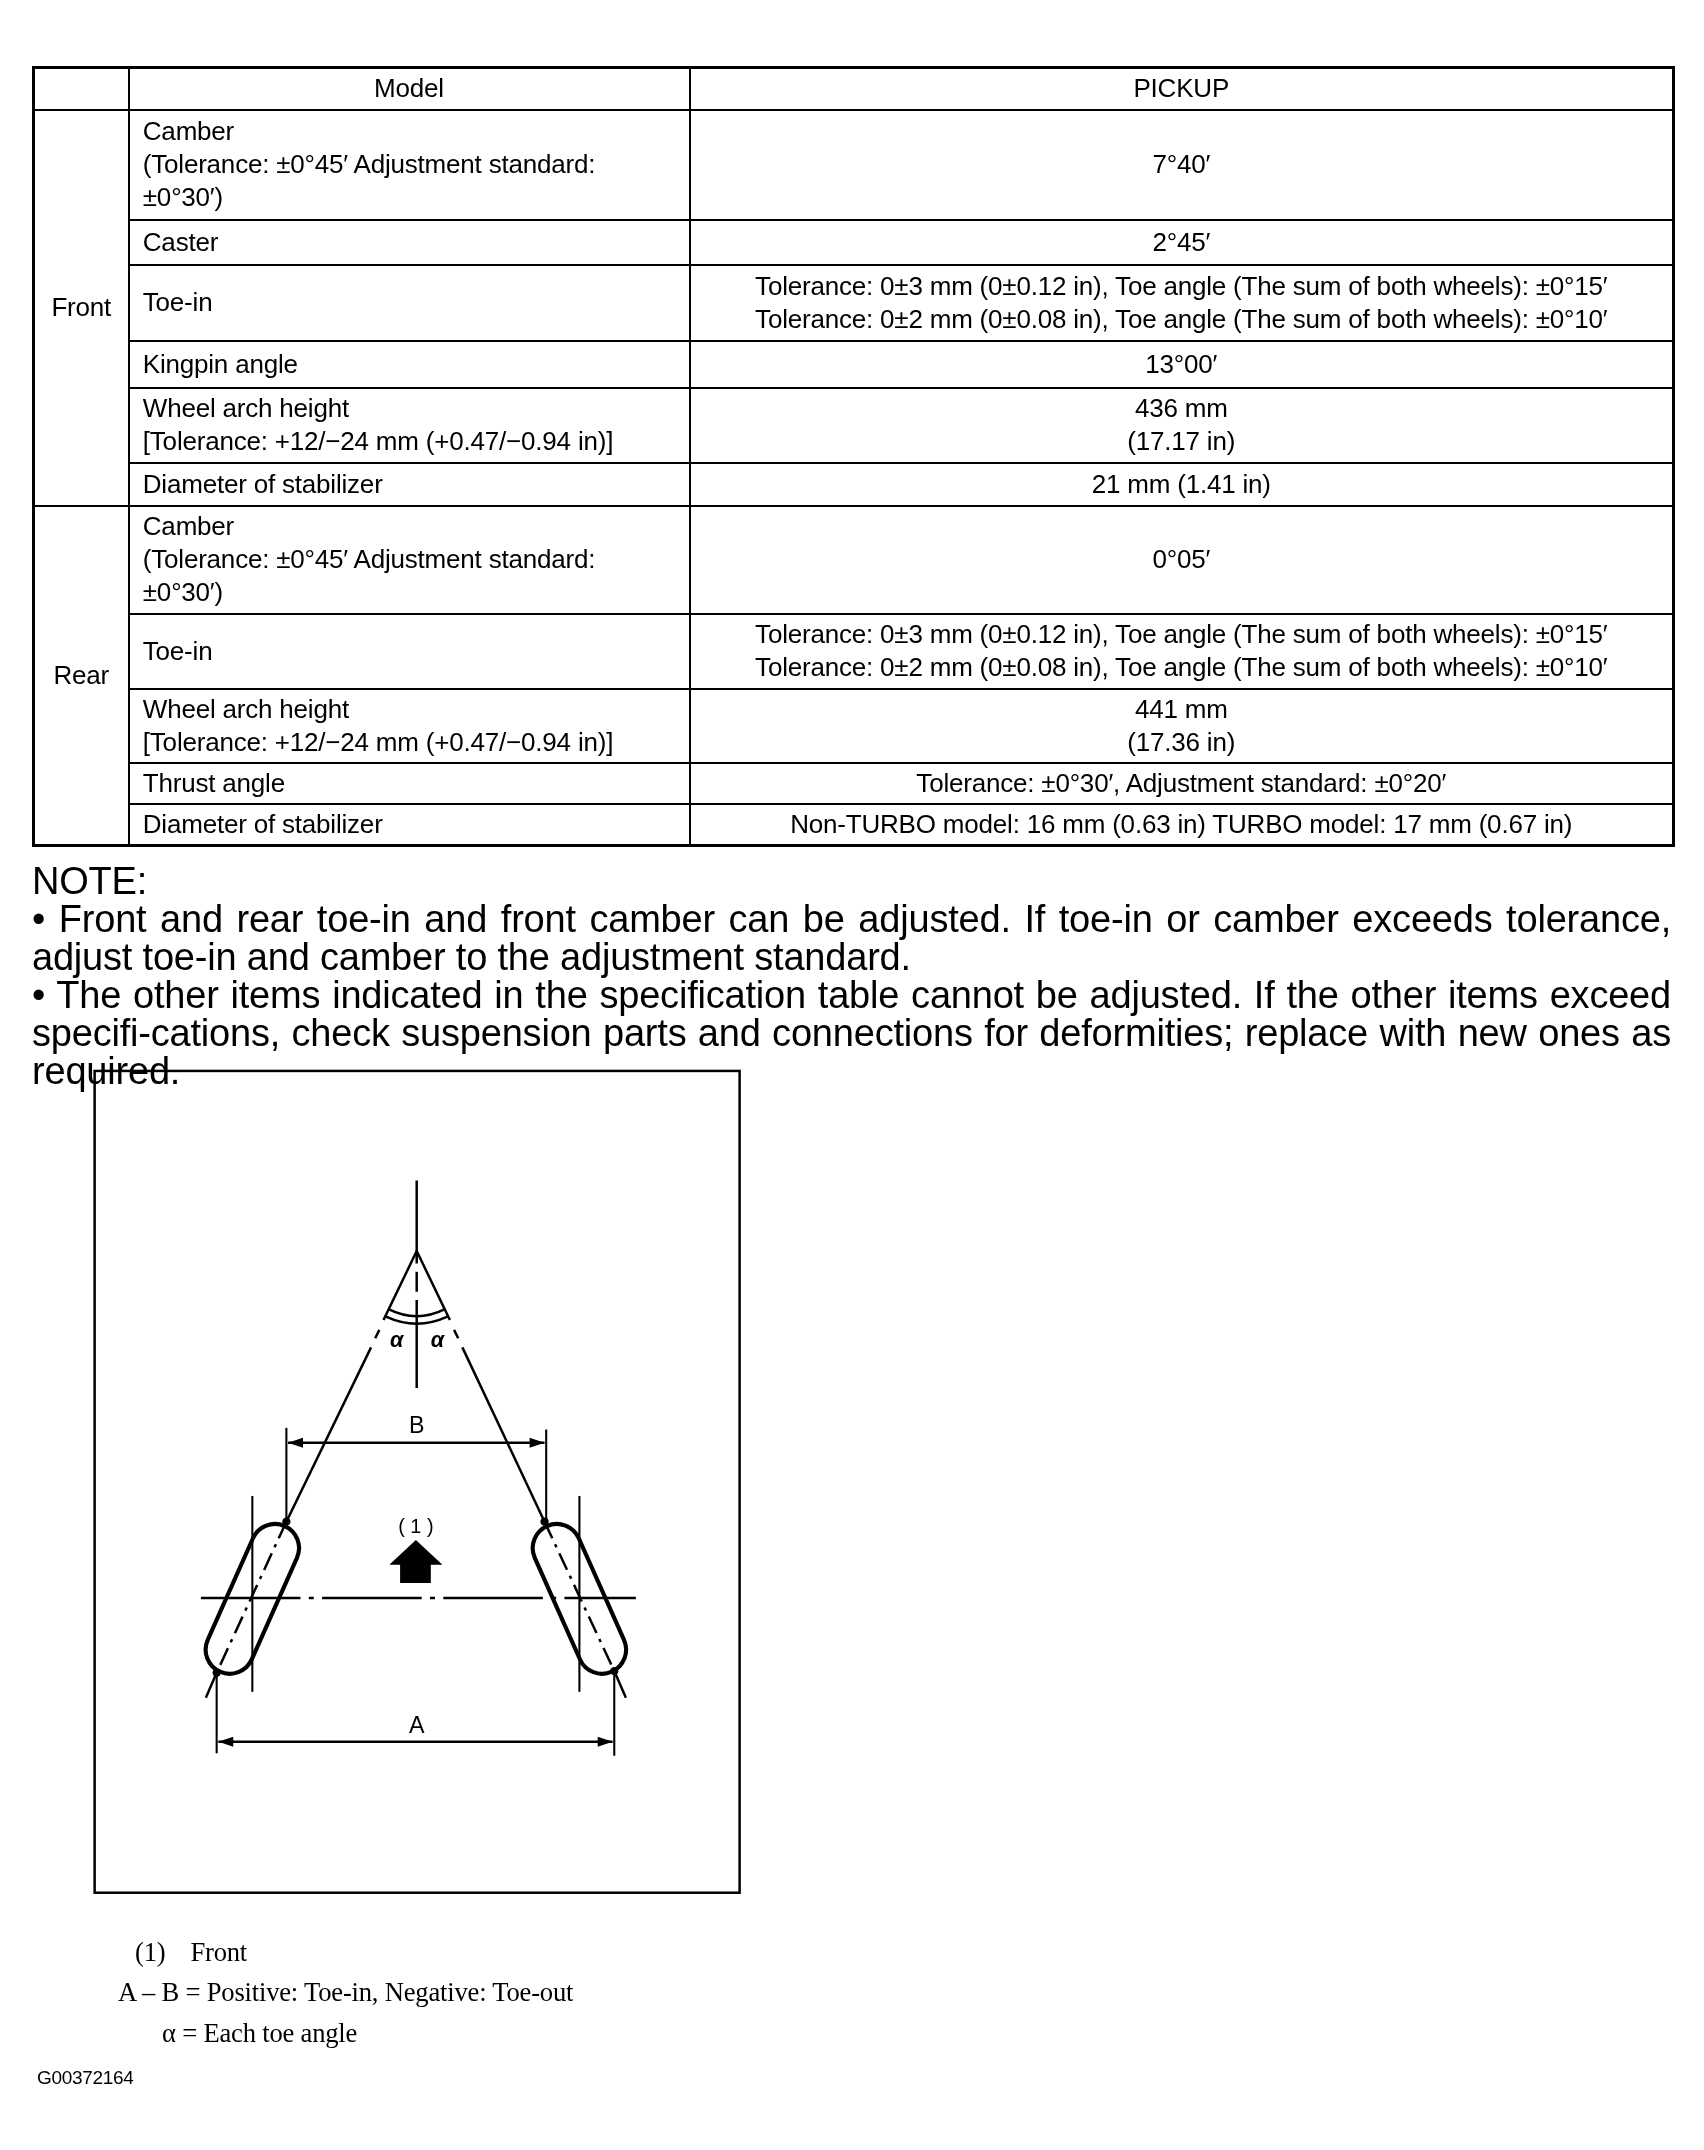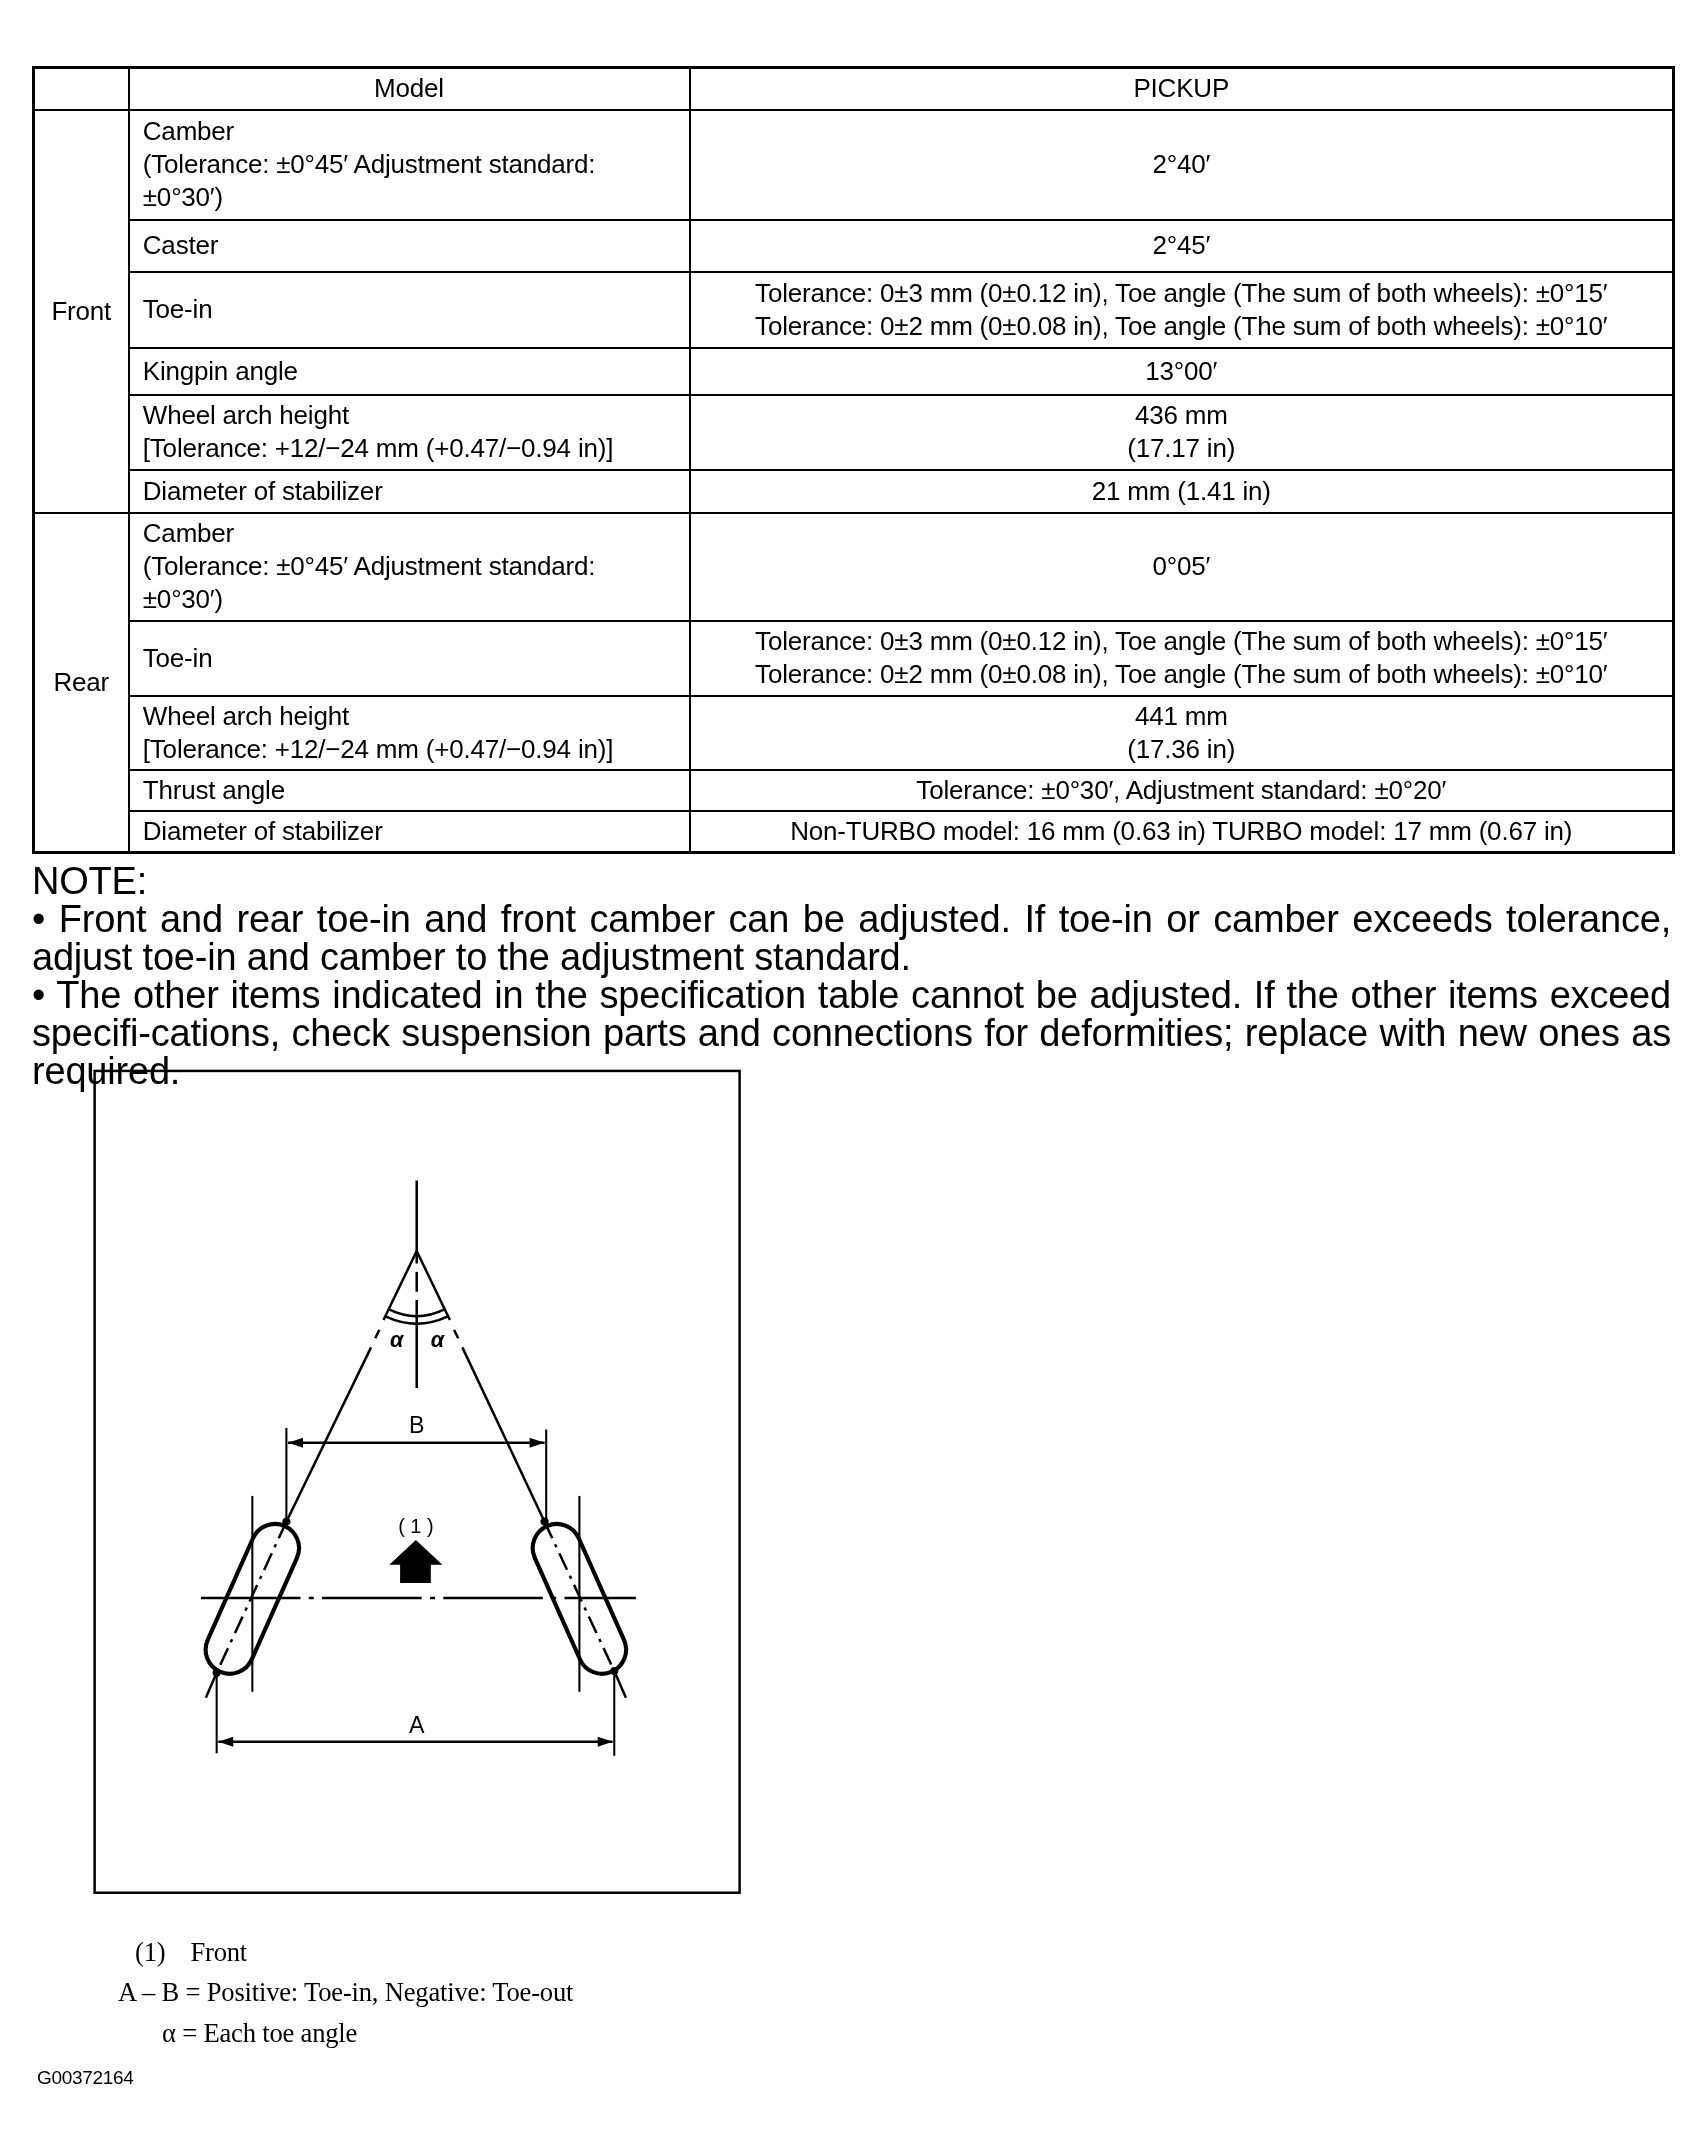--- a/index.html
+++ b/index.html
@@ -43,24 +43,24 @@
   </tr>
 
   <tr style="height:110px">
     <td class="grp" rowspan="6">Front</td>
     <td>
       <span class="ln">Camber</span>
       <span class="ln">(Tolerance: ±0°45′ Adjustment standard:</span>
       <span class="ln">±0°30′)</span>
     </td>
     <td class="c">
-      <span class="ln">2°40′</span>
-    </td>
-  </tr>
-  <tr style="height:52px">
+      <span class="ln">7°40′</span>
+    </td>
+  </tr>
+  <tr style="height:45px">
     <td>
           <span class="ln">Caster</span>
         </td>
     <td class="c">
           <span class="ln">2°45′</span>
         </td>
   </tr>
   <tr style="height:76px">
     <td>
           <span class="ln">Toe-in</span>

